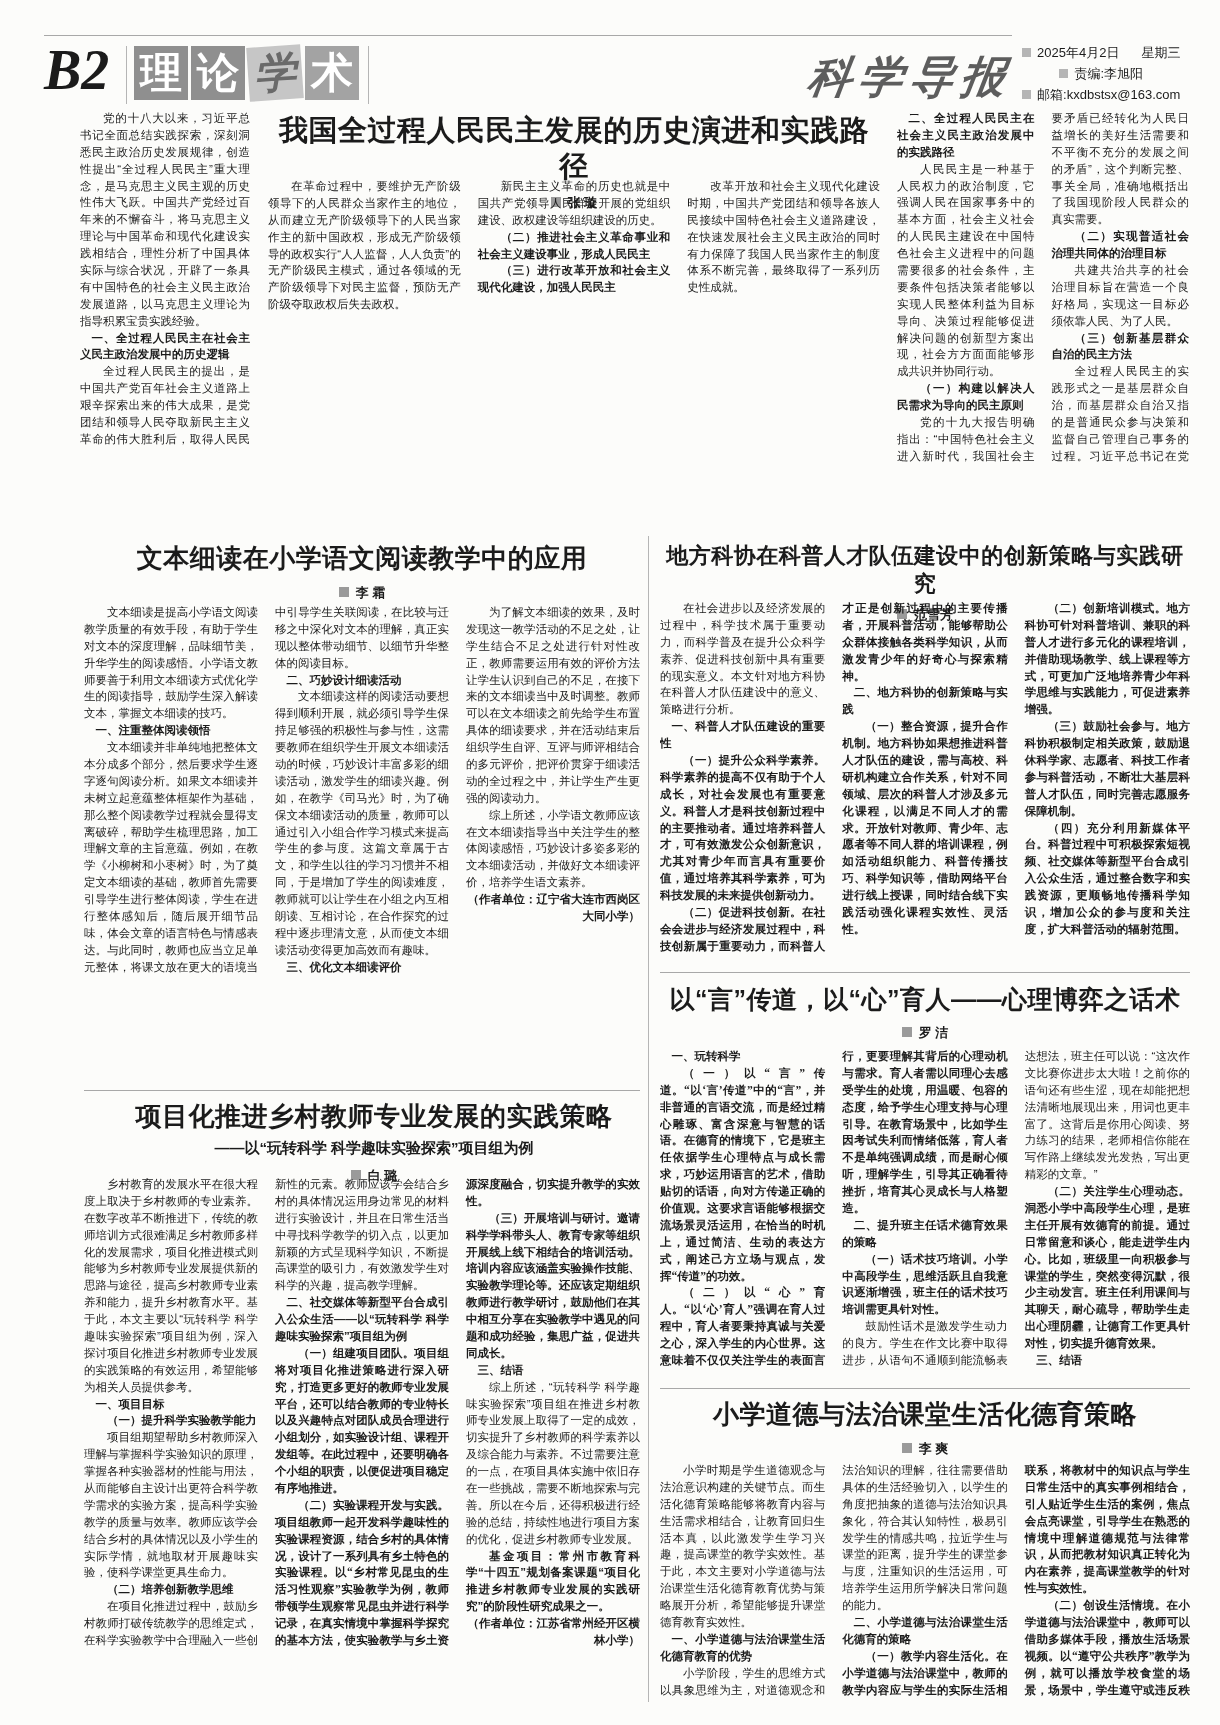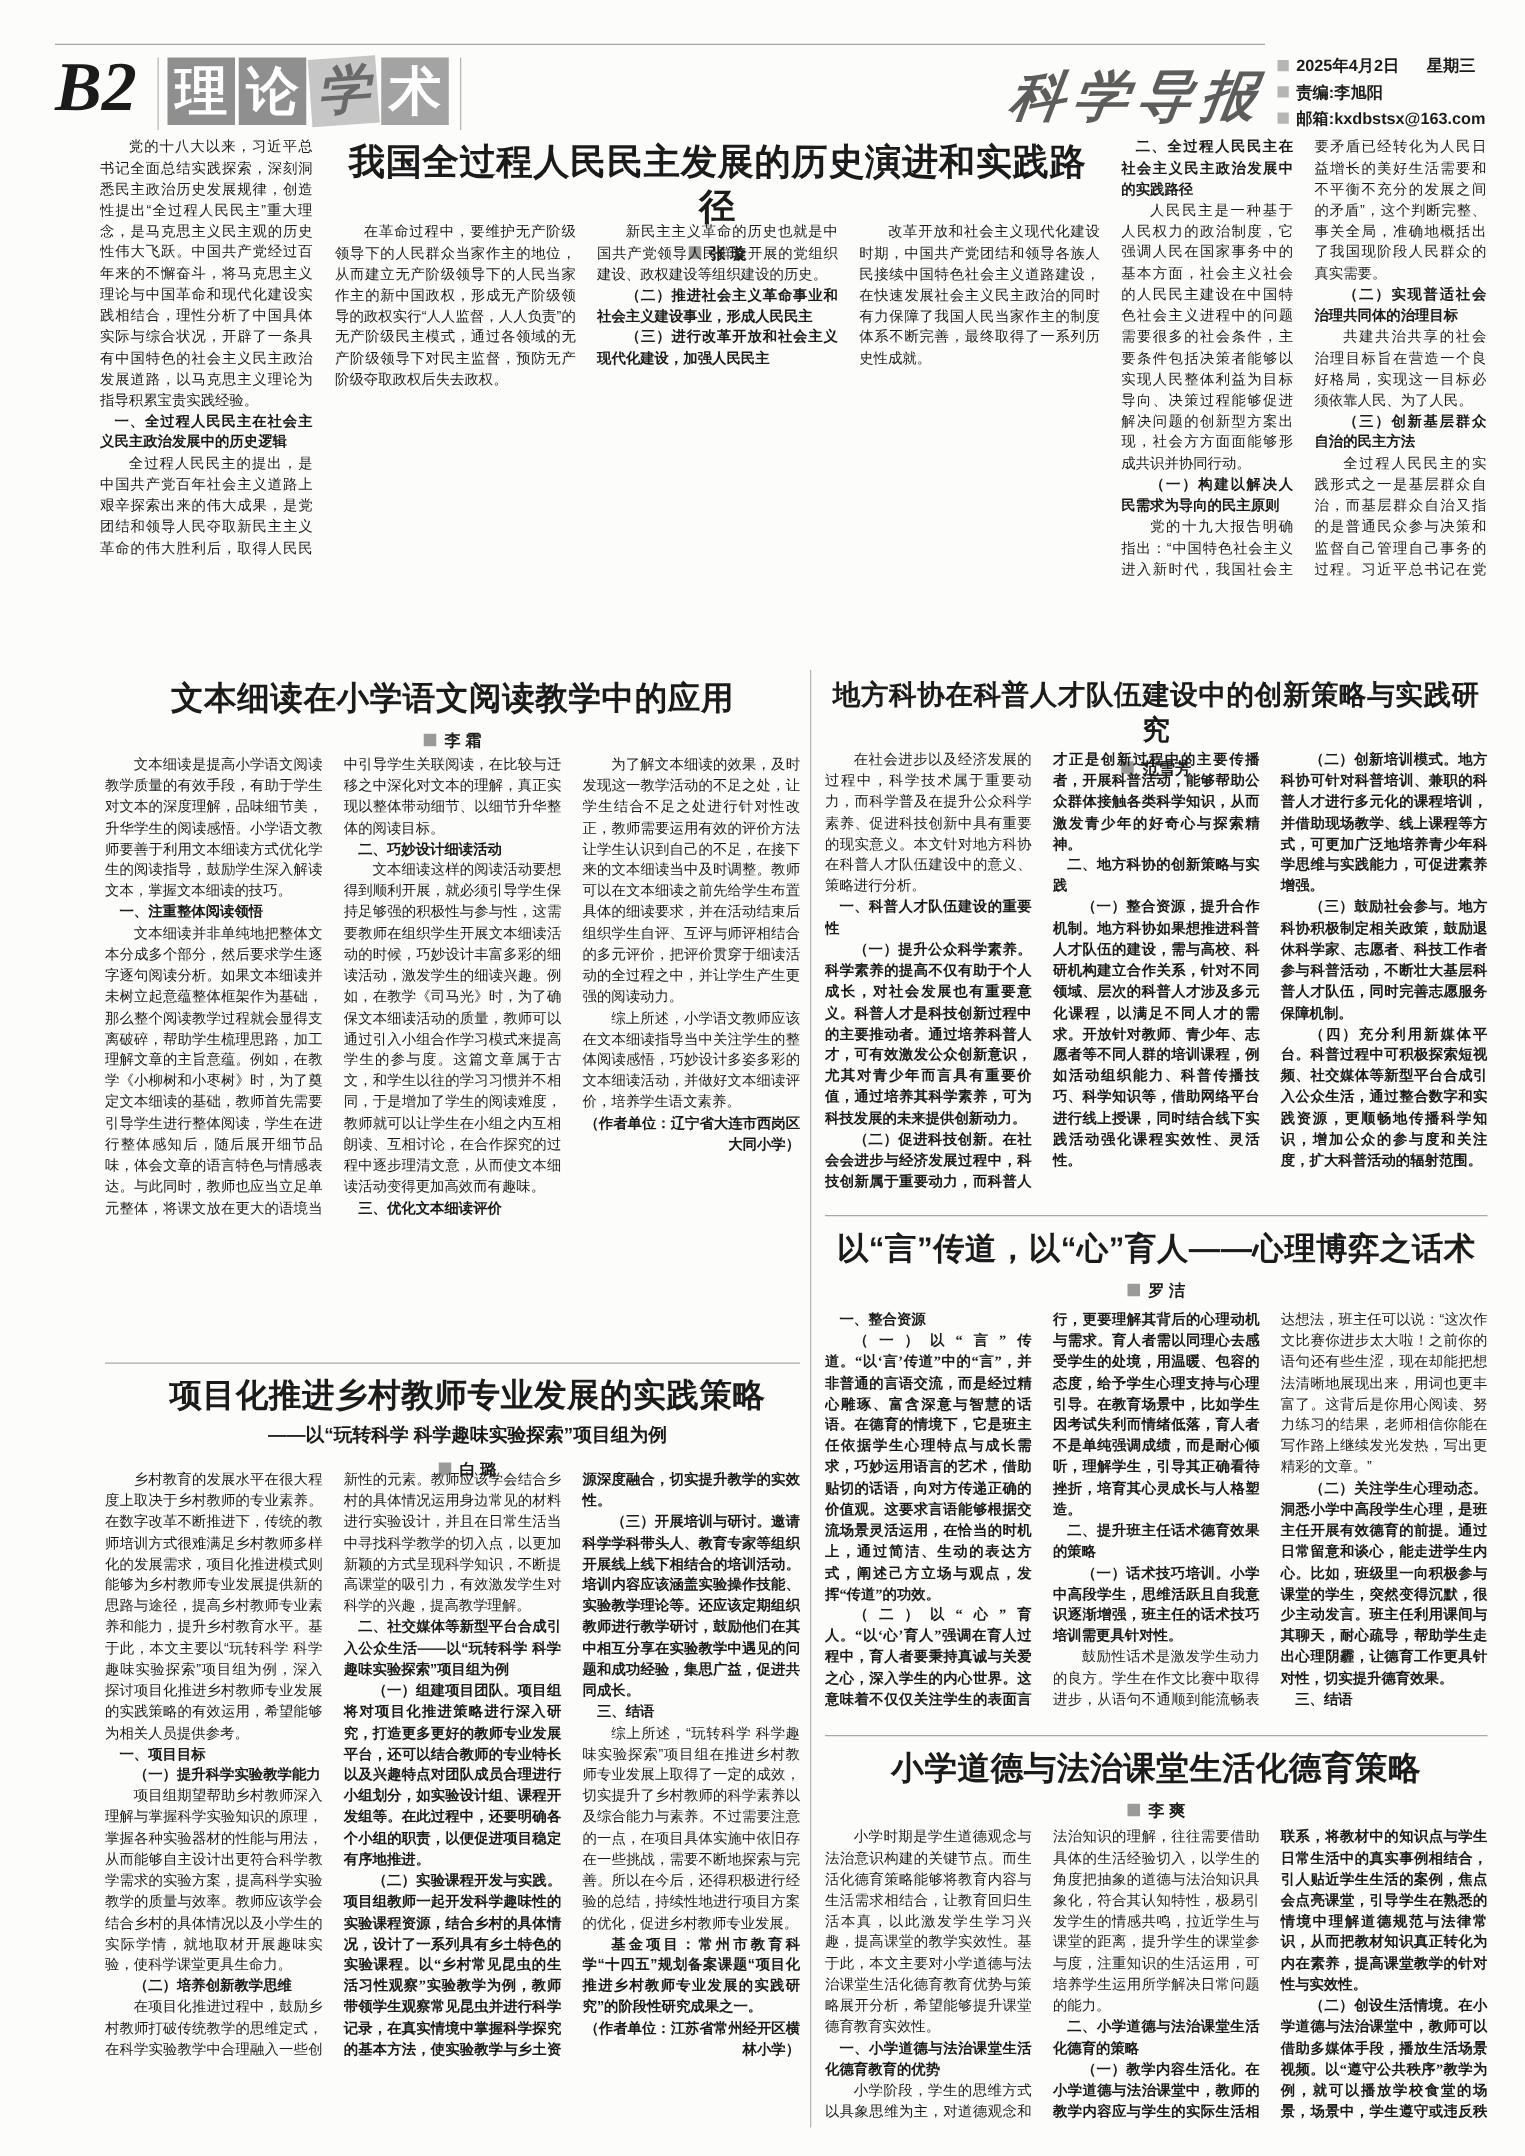--- a/index.html
+++ b/index.html
@@ -11,21 +11,21 @@
   
   .pagecode{font-family:"Liberation Serif",serif;font-weight:bold;font-size:56px;line-height:1;font-style:italic;}
   .secbox{display:inline-block;width:54px;height:54px;margin-right:3px;text-align:center;
           line-height:54px;font-size:42px;font-weight:bold;color:#fff;vertical-align:top;}
   .b-dark{background:#8f8f8f;}
   .b-light{background:#c6c6c6;color:#6a6a6a;font-family:"Liberation Serif",serif;
            font-style:italic;transform:rotate(-4deg);}
   .b-mid{background:#a3a3a3;}
   .papername{font-family:"DejaVu Serif",serif;font-style:italic;font-weight:bold;
              font-size:44px;color:#5d5d5d;letter-spacing:7px;transform:skewX(-8deg);}
-  .inforow{font-size:13px;font-weight:bold;line-height:21px;white-space:nowrap;}
+  .inforow{font-size:13px;font-weight:normal;line-height:21px;white-space:nowrap;text-align:center;}
   .insq{display:inline-block;width:9px;height:9px;background:#b5b5b5;margin-right:6px;}
   .inforow .gap{display:inline-block;width:22px;}
   
   .title{font-weight:bold;text-align:center;line-height:1.25;letter-spacing:0.5px;}
   .subtitle{font-weight:bold;text-align:center;font-size:15px;margin-top:6px;}
   .byline{text-align:center;font-size:13px;font-weight:bold;margin-top:9px;}
   .bsq{display:inline-block;width:10px;height:10px;background:#9a9a9a;margin-right:7px;}
   
   .bodyflow{text-align:justify;font-size:11.5px;line-height:1.47;overflow:hidden;column-gap:17px;}
   .c1{column-count:1;} .c2{column-count:2;} .c3{column-count:3;}
@@ -117,21 +117,21 @@
       <p class="bk">（三）鼓励社会参与。地方科协积极制定相关政策，鼓励退休科学家、志愿者、科技工作者参与科普活动，不断壮大基层科普人才队伍，同时完善志愿服务保障机制。</p>
       <p class="bk">（四）充分利用新媒体平台。科普过程中可积极探索短视频、社交媒体等新型平台合成引入公众生活，通过整合数字和实践资源，更顺畅地传播科学知识，增加公众的参与度和关注度，扩大科普活动的辐射范围。</p>
     </div>
 
   <div class="hrule" style="left:660px;top:972px;width:530px;"></div>
   <div class="abs" style="left:660px;top:984px;width:530px;">
     <div class="title" style="font-size:25px;">以“言”传道，以“心”育人——心理博弈之话术</div>
     <div class="byline"><span class="bsq"></span><span>罗 洁</span></div>
   </div>
   <div class="abs bodyflow c3" style="left:660px;top:1048px;width:530px;height:322px;">
-      <p class="bh">一、整合资源</p>
+      <p class="bh">一、玩转科学</p>
       <p class="bk">（一）以“言”传道。“以‘言’传道”中的“言”，并非普通的言语交流，而是经过精心雕琢、富含深意与智慧的话语。在德育的情境下，它是班主任依据学生心理特点与成长需求，巧妙运用语言的艺术，借助贴切的话语，向对方传递正确的价值观。这要求言语能够根据交流场景灵活运用，在恰当的时机上，通过简洁、生动的表达方式，阐述己方立场与观点，发挥“传道”的功效。</p>
       <p class="bk">（二）以“心”育人。“以‘心’育人”强调在育人过程中，育人者要秉持真诚与关爱之心，深入学生的内心世界。这意味着不仅仅关注学生的表面言行，更要理解其背后的心理动机与需求。育人者需以同理心去感受学生的处境，用温暖、包容的态度，给予学生心理支持与心理引导。在教育场景中，比如学生因考试失利而情绪低落，育人者不是单纯强调成绩，而是耐心倾听，理解学生，引导其正确看待挫折，培育其心灵成长与人格塑造。</p>
       <p class="bh">二、提升班主任话术德育效果的策略</p>
       <p class="bk">（一）话术技巧培训。小学中高段学生，思维活跃且自我意识逐渐增强，班主任的话术技巧培训需更具针对性。</p>
       <p class="bp">鼓励性话术是激发学生动力的良方。学生在作文比赛中取得进步，从语句不通顺到能流畅表达想法，班主任可以说：“这次作文比赛你进步太大啦！之前你的语句还有些生涩，现在却能把想法清晰地展现出来，用词也更丰富了。这背后是你用心阅读、努力练习的结果，老师相信你能在写作路上继续发光发热，写出更精彩的文章。”</p>
       <p class="bk">（二）关注学生心理动态。洞悉小学中高段学生心理，是班主任开展有效德育的前提。通过日常留意和谈心，能走进学生内心。比如，班级里一向积极参与课堂的学生，突然变得沉默，很少主动发言。班主任利用课间与其聊天，耐心疏导，帮助学生走出心理阴霾，让德育工作更具针对性，切实提升德育效果。</p>
       <p class="bh">三、结语</p>
     </div>
 
   <div class="hrule" style="left:84px;top:1090px;width:556px;"></div>

